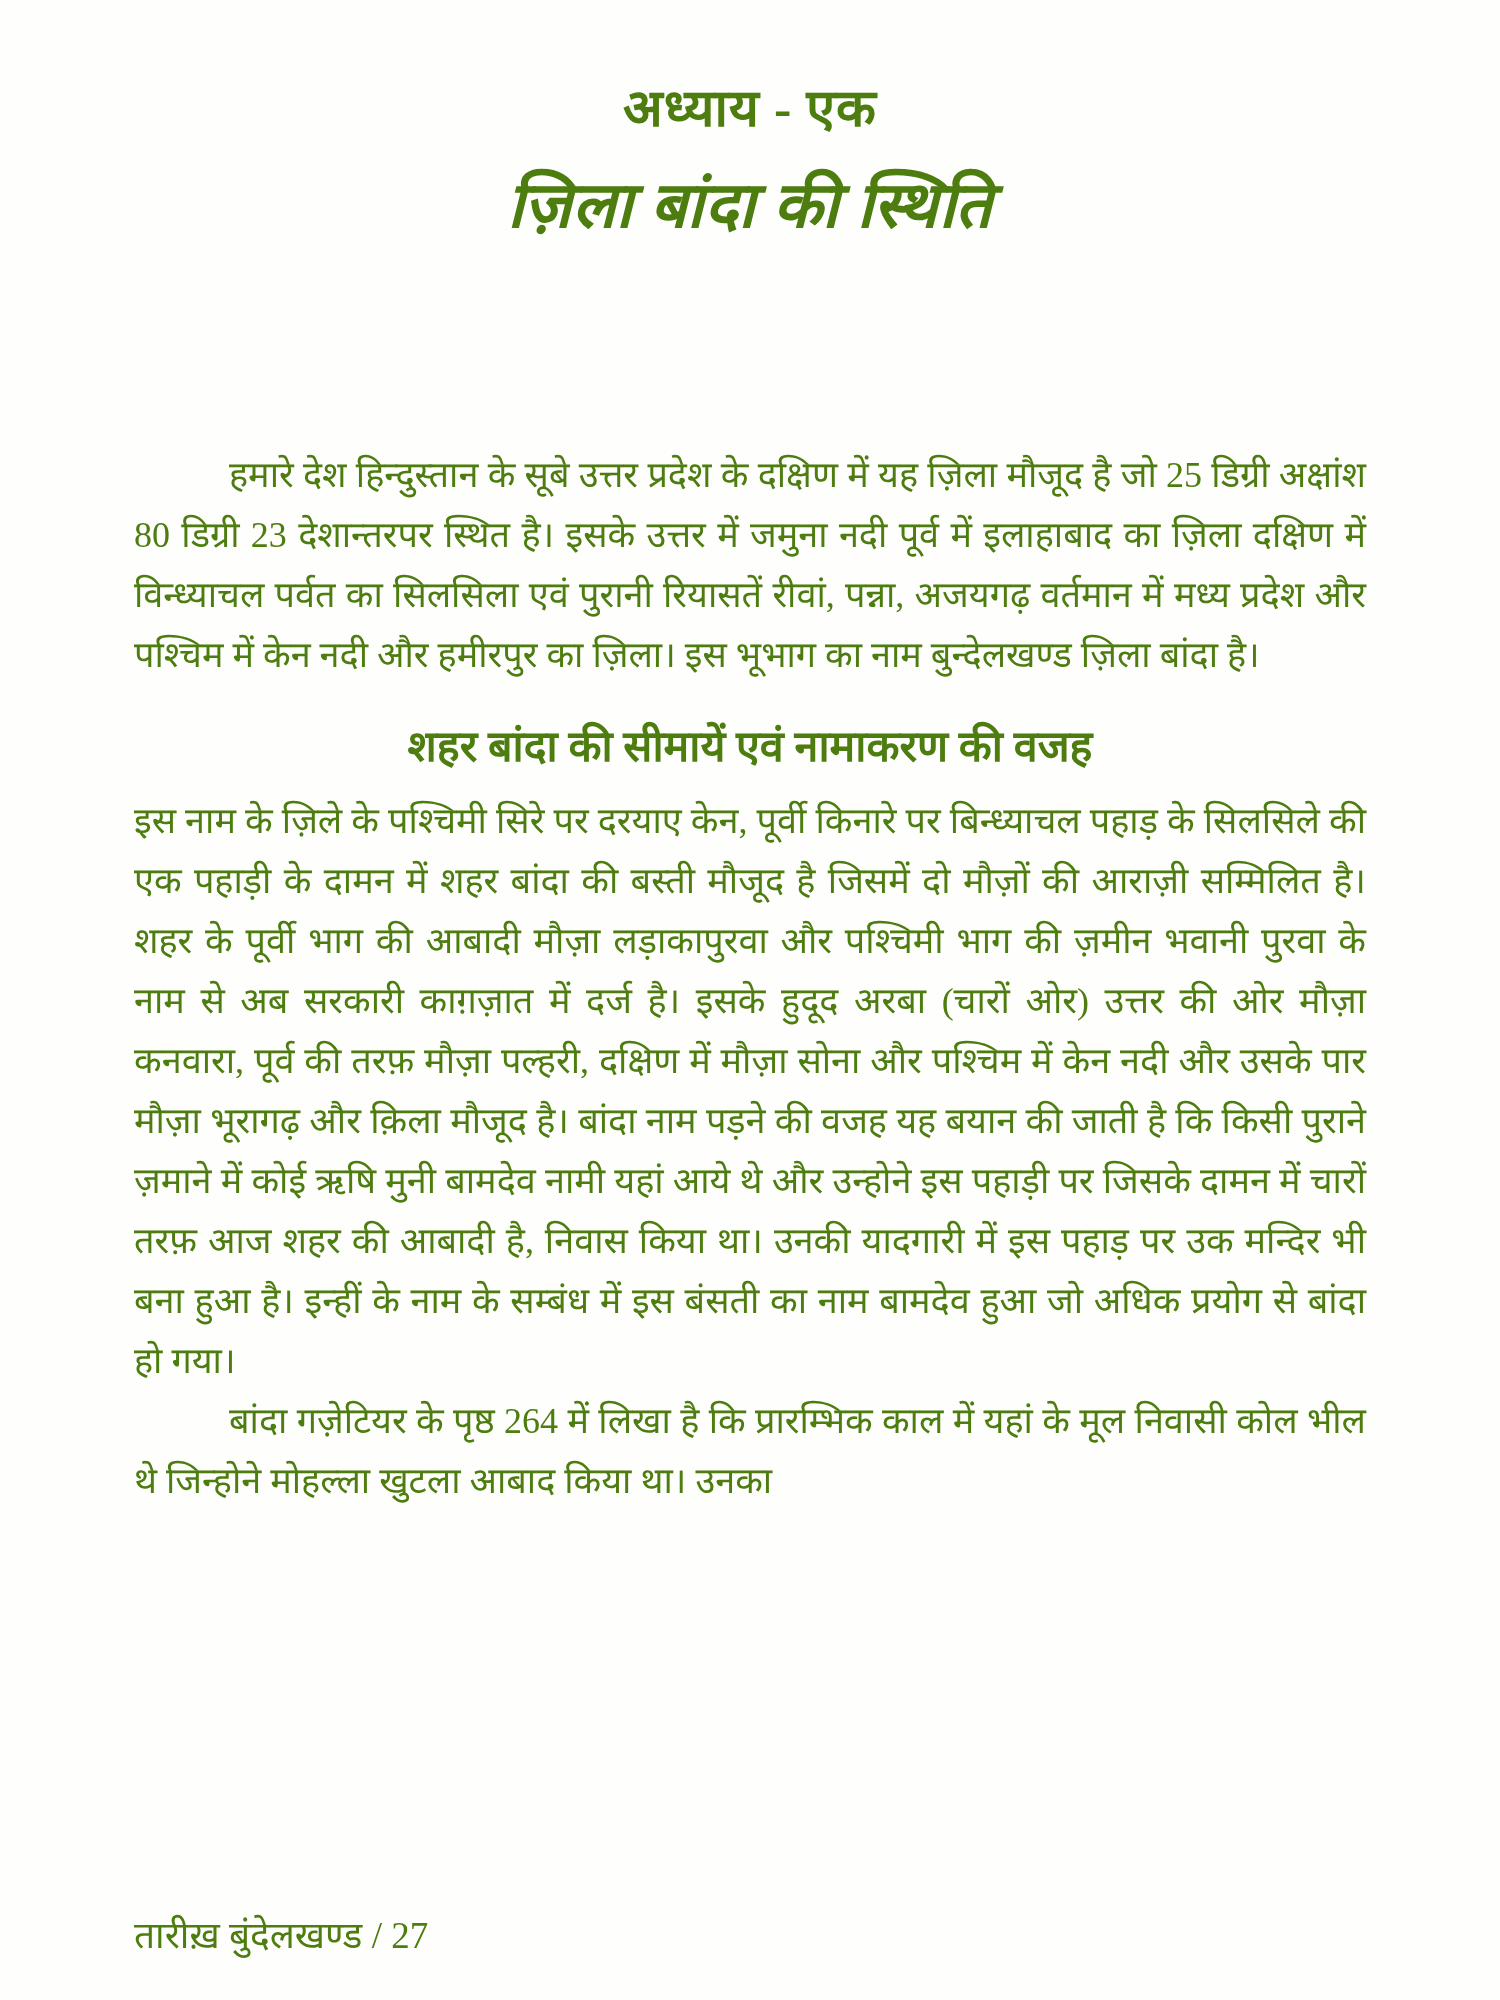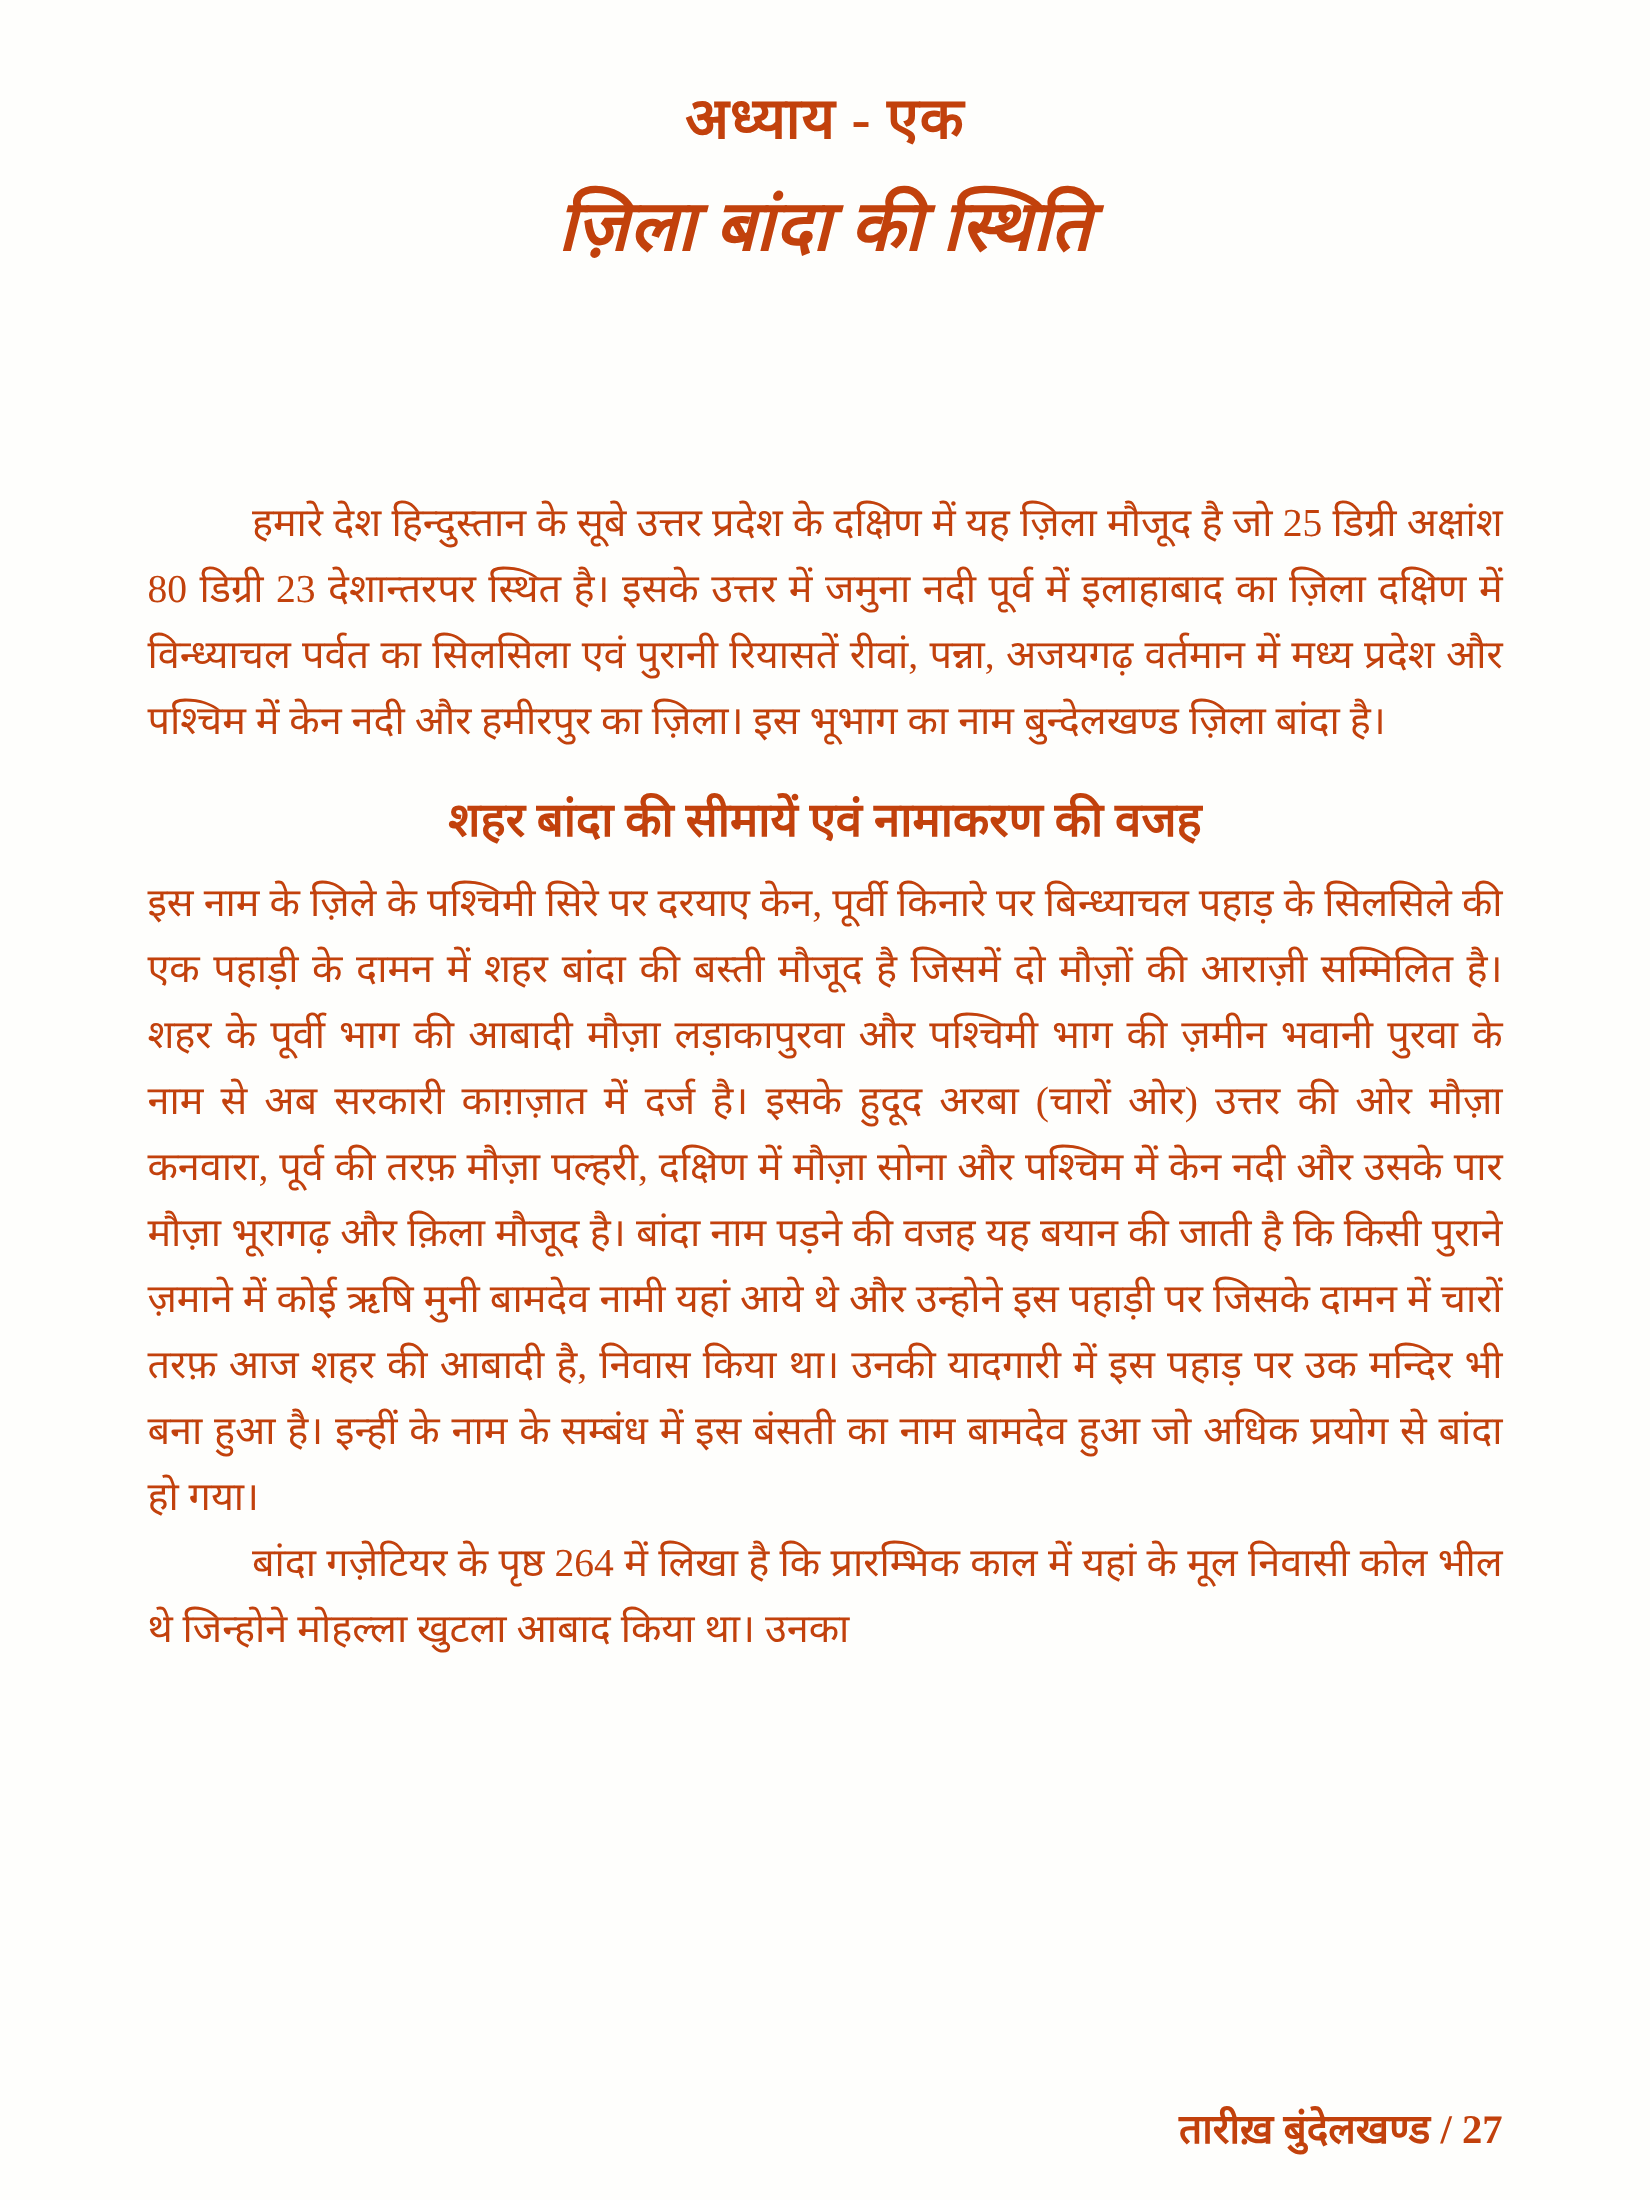--- a/index.html
+++ b/index.html
@@ -5,21 +5,21 @@
     html, body {
       margin: 0;
       padding: 0;
       background: #ffffff;
     }
     .page {
       position: relative;
       width: 1500px;
       height: 2000px;
       background: #fefefc;
-      color: #c2410c;
+      color: #4d7c0f;
       font-family: "Liberation Serif", "DejaVu Serif", serif;
       overflow: hidden;
       box-sizing: border-box;
     }
     .chapter-title {
       position: absolute;
       top: 78px;
       left: 0;
       width: 100%;
       margin: 0;
@@ -64,23 +64,22 @@
       font-weight: 700;
       text-align: center;
       margin: 34px 0 16px 0;
       line-height: 1.3;
     }
     .page-footer {
       position: absolute;
       top: 1908px;
       left: 134px;
       width: 1232px;
-      text-align: right;
       font-size: 37px;
-      font-weight: 700;
+      font-weight: 400;
     }
   </style>
 </head>
 <body>
 
 <div class="page">
 
   <h1 class="chapter-title">अध्याय - एक</h1>
 
   <h2 class="page-title">ज़िला बांदा की स्थिति</h2>

